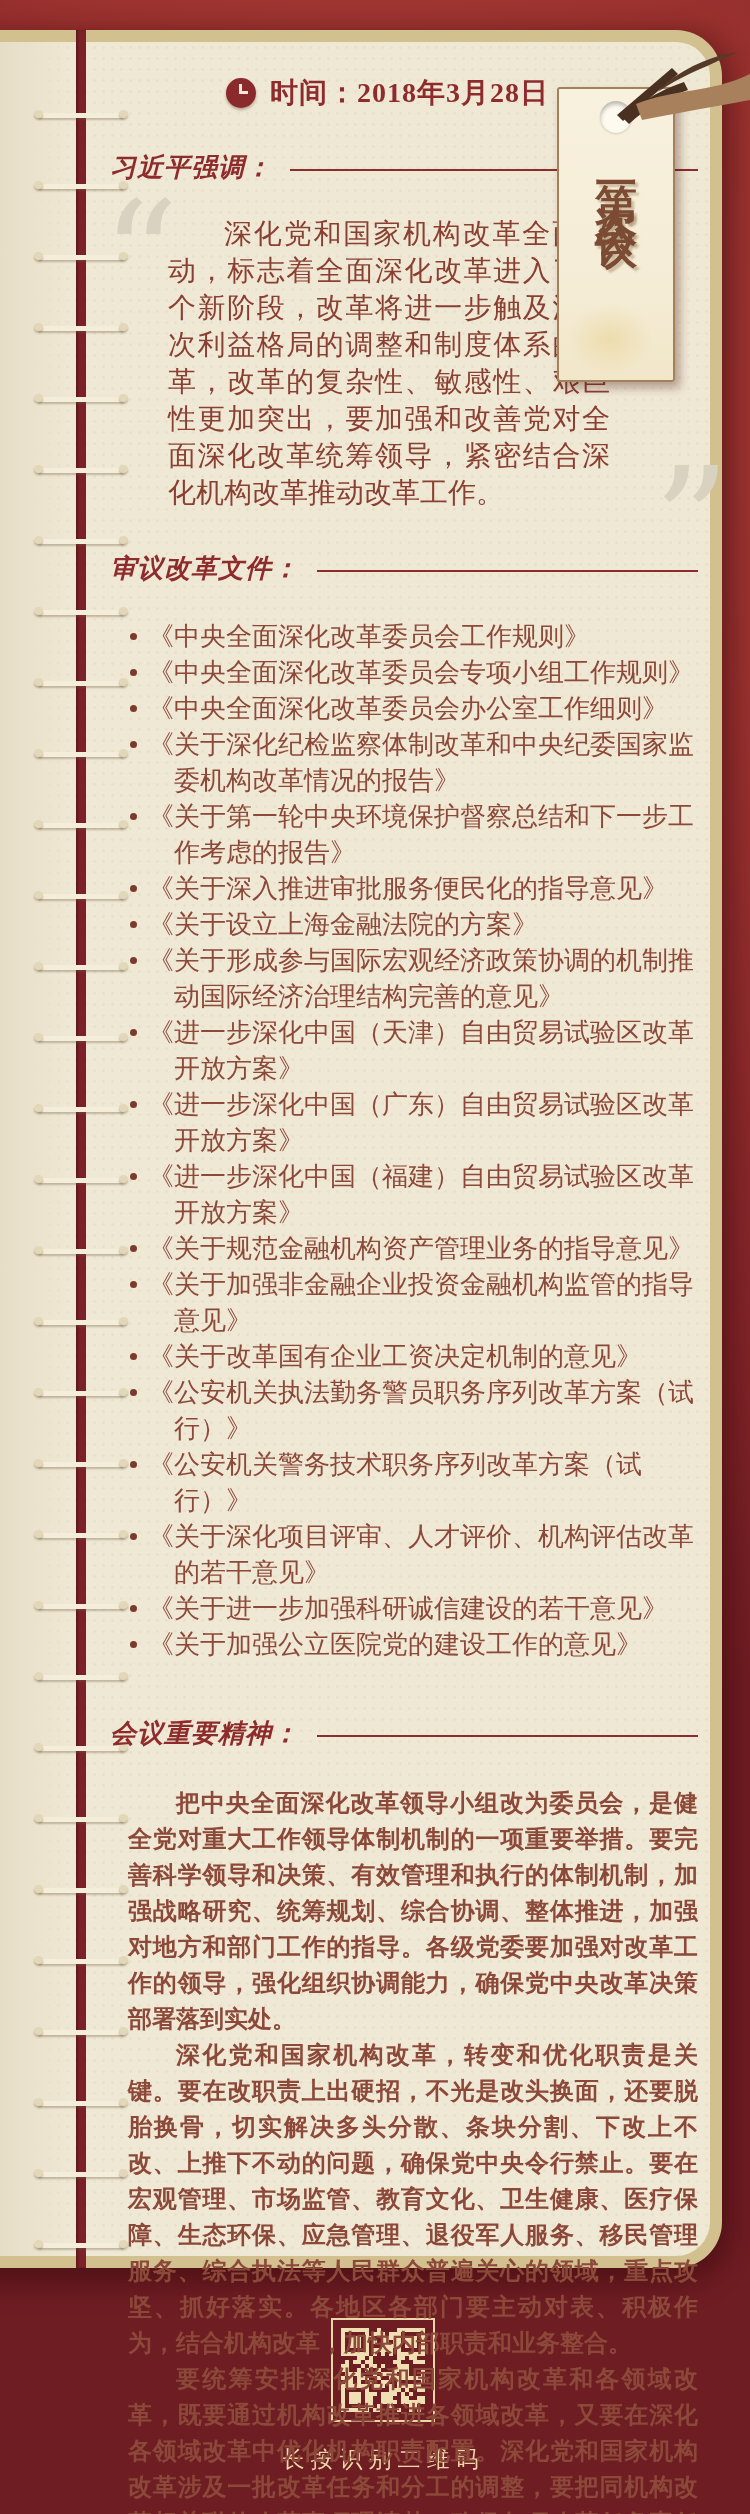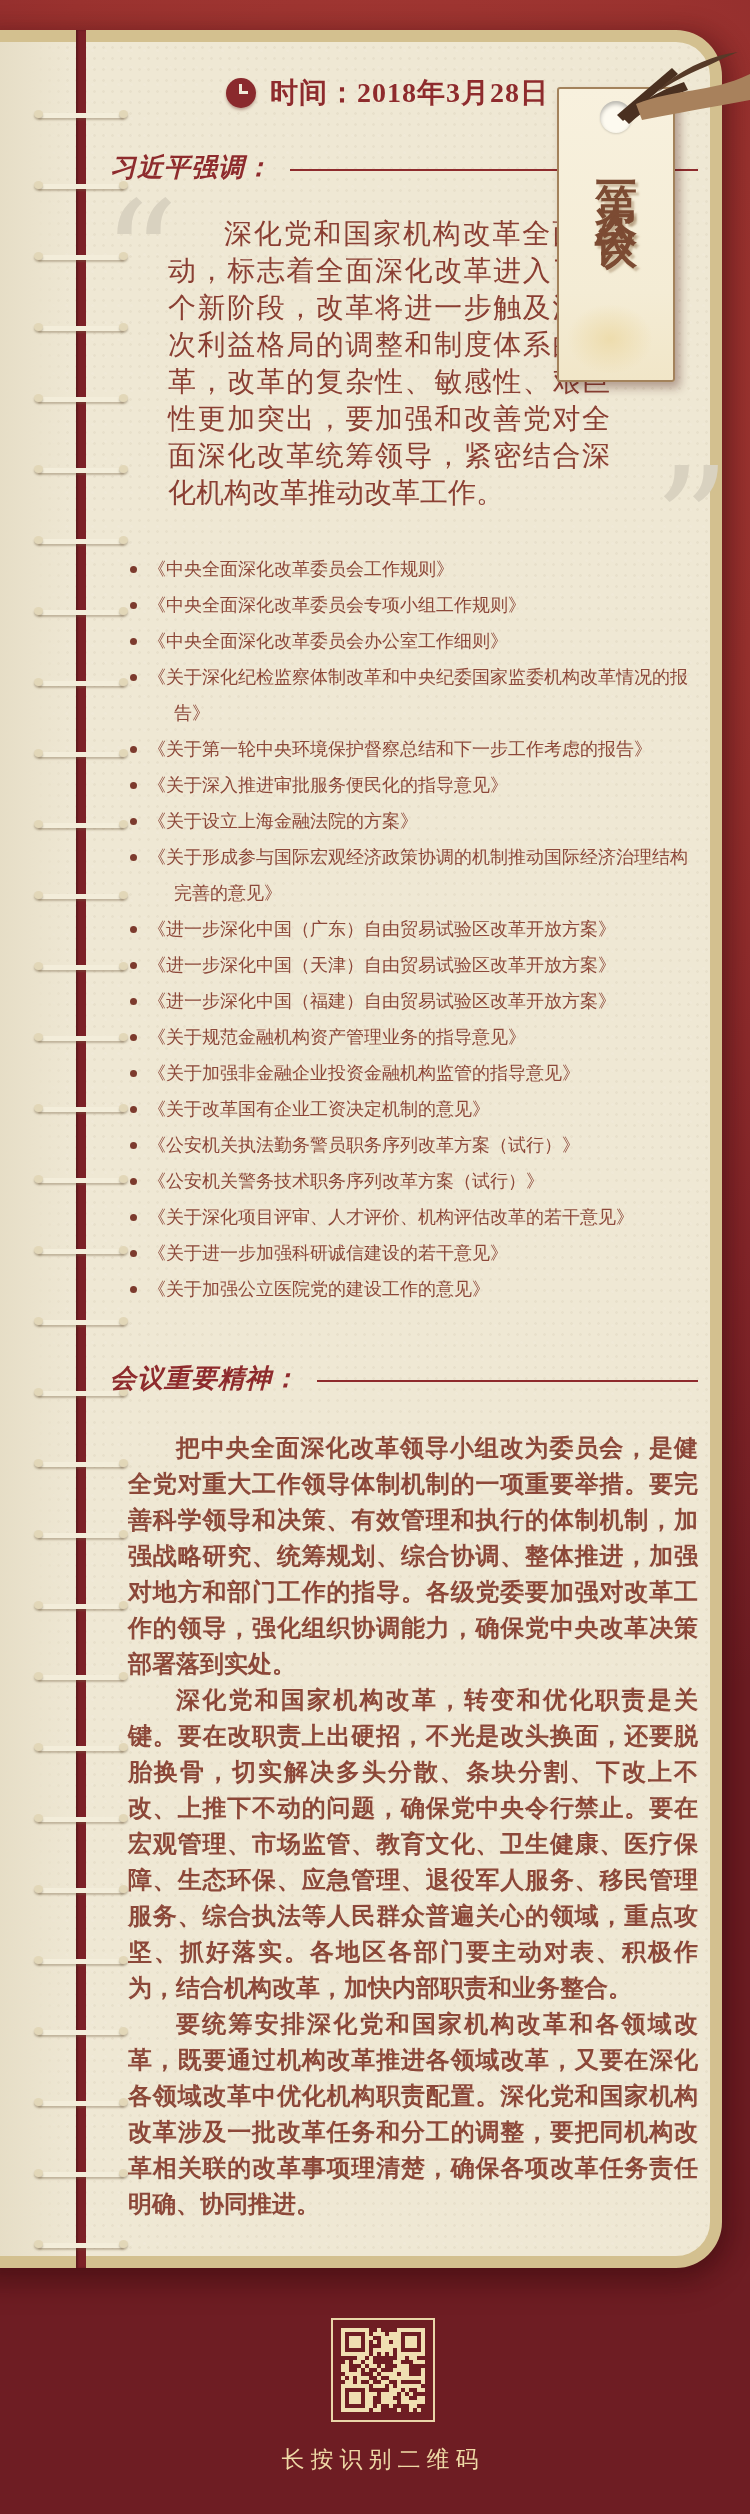--- a/index.html
+++ b/index.html
@@ -46,21 +46,21 @@
   
   .quote-wrap{position:relative;margin:30px 0 40px 40px;width:442px;}
   .quote-text{margin:0;font-size:28px;line-height:37px;color:#8a3f33;text-align:justify;text-indent:2em;}
   .qmark{position:absolute;font-family:"DejaVu Serif",serif;font-size:150px;line-height:1;
     color:#d9d2c0;pointer-events:none;user-select:none;}
   .qmark.open{left:-66px;top:-34px;}
   .qmark.close{right:-120px;bottom:-86px;}
   
   .doc-section{margin-top:0;}
   .doc-list{list-style:none;margin:32px 0 54px 0;padding:0;}
-  .doc-list li{position:relative;padding-left:20px;font-size:18px;line-height:36px;color:#8c4839;}
+  .doc-list li{position:relative;padding-left:20px;font-size:26px;line-height:36px;color:#8c4839;}
   .doc-list li::before{content:"";position:absolute;left:2px;top:15px;width:7px;height:7px;border-radius:50%;background:#7c3a2d;}
   .doc-list li span{display:block;padding-left:26px;text-indent:-26px;}
   
   .spirit-body{margin-top:34px;font-weight:bold;}
   .spirit-body p{margin:0;font-size:24px;line-height:36px;color:#8c4839;text-align:justify;text-indent:2em;}
   
   .tag{position:absolute;left:557px;top:87px;width:118px;height:295px;z-index:5;box-sizing:border-box;
     background:linear-gradient(180deg,#f8f1de 0%,#f4ecd5 70%,#f1e6c8 100%);
     border:2px solid #a3825b;border-radius:3px;box-shadow:5px 6px 10px rgba(70,20,18,.35);}
   .tag::after{content:"";position:absolute;left:8px;bottom:6px;width:86px;height:70px;border-radius:50%;
@@ -137,20 +137,24 @@
         <div class="rule"></div>
       </div>
       <div class="quote-wrap">
         <span class="qmark open">“</span>
         <p class="quote-text">深化党和国家机构改革全面启动，标志着全面深化改革进入了一个新阶段，改革将进一步触及深层次利益格局的调整和制度体系的变革，改革的复杂性、敏感性、艰巨性更加突出，要加强和改善党对全面深化改革统筹领导，紧密结合深化机构改革推动改革工作。</p>
         <span class="qmark close">”</span>
       </div>
     </section>
 
     <section class="doc-section">
+      <div class="sec-head">
+        <h2>审议改革文件：</h2>
+        <div class="rule"></div>
+      </div>
       <ul class="doc-list">
 
       <li>
             <span>《中央全面深化改革委员会工作规则》</span>
           </li>
           <li>
             <span>《中央全面深化改革委员会专项小组工作规则》</span>
           </li>
           <li>
             <span>《中央全面深化改革委员会办公室工作细则》</span>
@@ -164,24 +168,24 @@
           <li>
             <span>《关于深入推进审批服务便民化的指导意见》</span>
           </li>
           <li>
             <span>《关于设立上海金融法院的方案》</span>
           </li>
           <li>
             <span>《关于形成参与国际宏观经济政策协调的机制推动国际经济治理结构完善的意见》</span>
           </li>
           <li>
+            <span>《进一步深化中国（天津）自由贸易试验区改革开放方案》</span>
+          </li>
+          <li>
             <span>《进一步深化中国（广东）自由贸易试验区改革开放方案》</span>
-          </li>
-          <li>
-            <span>《进一步深化中国（天津）自由贸易试验区改革开放方案》</span>
           </li>
           <li>
             <span>《进一步深化中国（福建）自由贸易试验区改革开放方案》</span>
           </li>
           <li>
             <span>《关于规范金融机构资产管理业务的指导意见》</span>
           </li>
           <li>
             <span>《关于加强非金融企业投资金融机构监管的指导意见》</span>
           </li>

